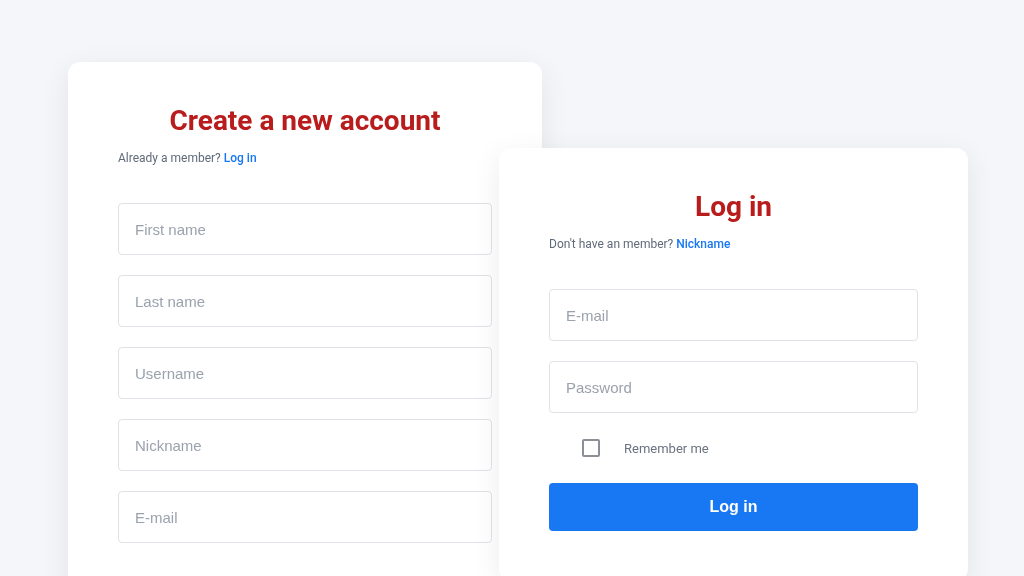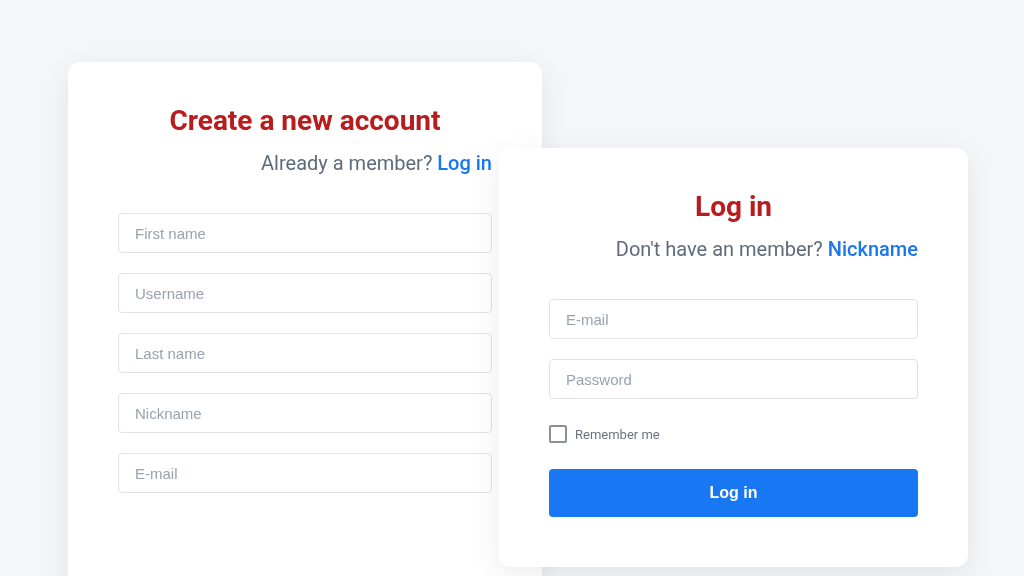--- a/index.html
+++ b/index.html
@@ -35,55 +35,56 @@
       padding: 42px 50px 50px 50px;
     }
     .card-title {
       font-size: 28px;
       font-weight: 700;
       color: #b91c1c;
       text-align: center;
       margin-bottom: 12px;
     }
     .card-subtitle {
-      font-size: 20px;
+      font-size: 12px;
       color: #5f6b7a;
-      text-align: right;
+      text-align: left;
       margin-bottom: 38px;
       margin-top: 14px;
     }
     .link {
       color: #1877f2;
       font-weight: 500;
       cursor: pointer;
     }
     .form {
       display: flex;
       flex-direction: column;
       gap: 20px;
     }
     .input {
       width: 100%;
-      height: 40px;
+      height: 52px;
       border: 1px solid #dfe3e8;
       border-radius: 4px;
       padding: 0 16px;
       font-size: 15px;
       color: #111;
       background: #fff;
     }
     .input::placeholder {
       color: #9aa2ad;
     }
     .checkbox-row {
       display: flex;
       align-items: center;
-      gap: 8px;
+      gap: 24px;
       margin-top: 6px;
       margin-bottom: 6px;
+      margin-left: 33px;
     }
     .checkbox {
       width: 18px;
       height: 18px;
       border: 2px solid #8b8f98;
       border-radius: 2px;
       cursor: pointer;
       display: inline-block;
       background: #fff;
     }
@@ -106,22 +107,22 @@
 </head>
 <body>
 
 <div class="card signup-card">
   <h1 class="card-title">Create a new account</h1>
   <p class="card-subtitle">
     <span>Already a member? </span><span class="link">Log in</span>
   </p>
   <div class="form">
     <input class="input" placeholder="First name" style="">
+    <input class="input" placeholder="Last name" style="">
     <input class="input" placeholder="Username" style="">
-    <input class="input" placeholder="Last name" style="">
     <input class="input" placeholder="Nickname" style="">
     <input class="input" placeholder="E-mail" style="">
   </div>
 </div>
 
 <div class="card login-card">
   <h1 class="card-title">Log in</h1>
   <p class="card-subtitle">
     <span>Don't have an member? </span><span class="link">Nickname</span>
   </p>

